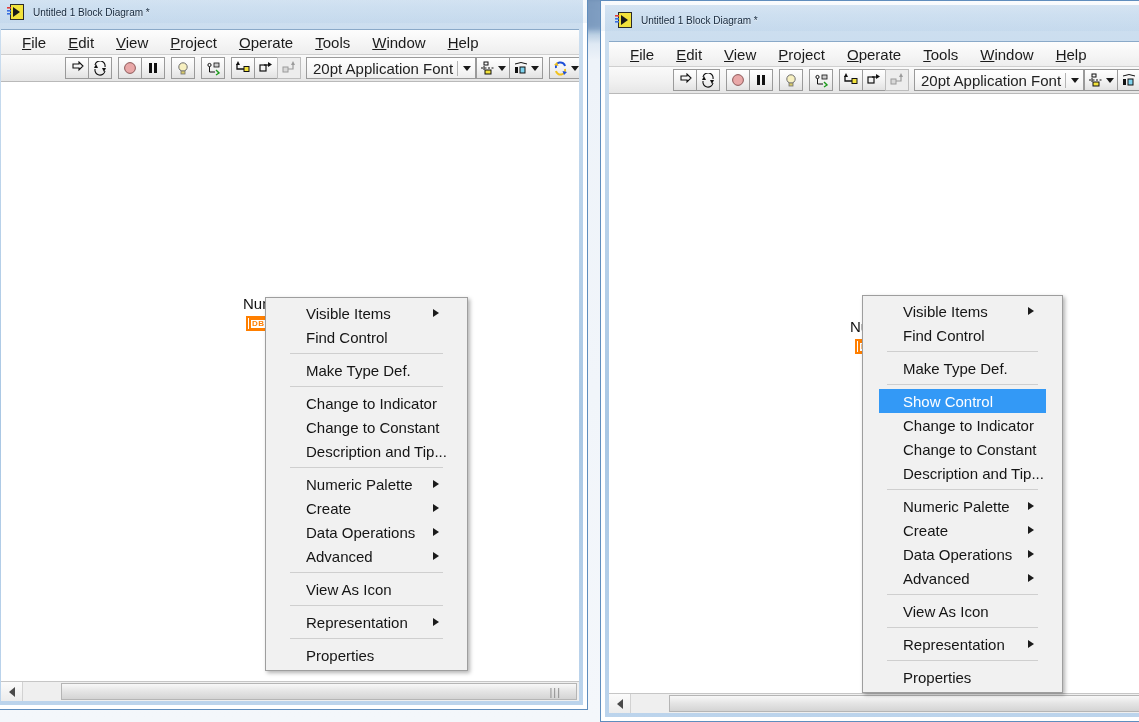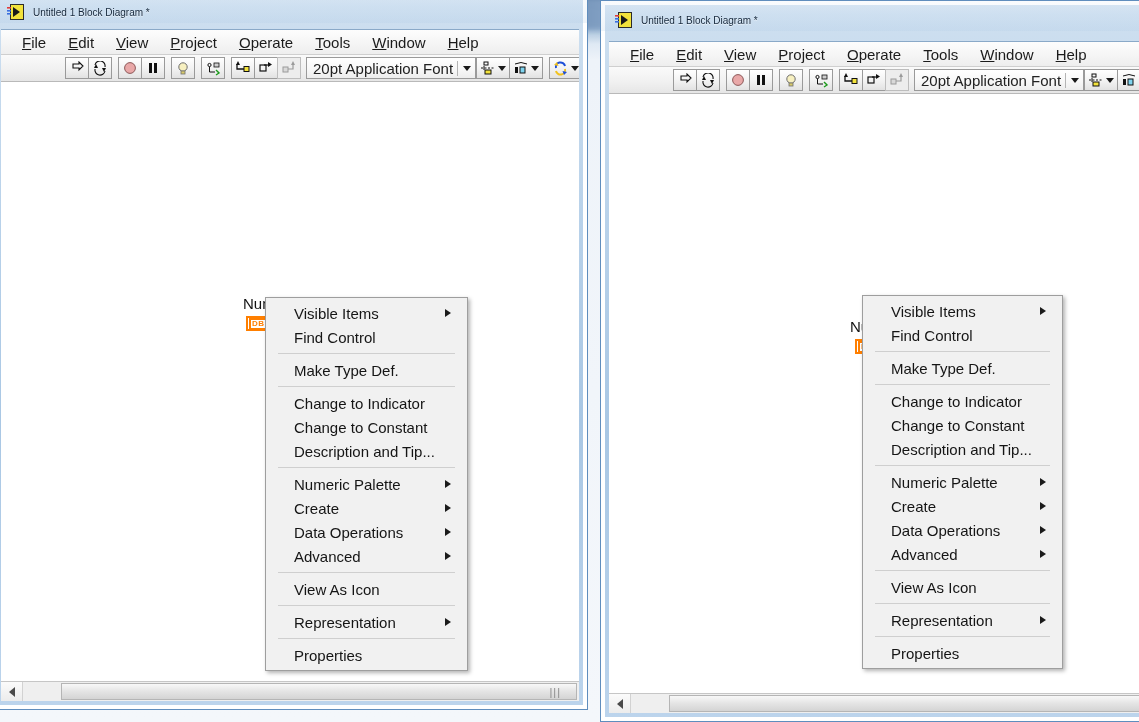--- a/index.html
+++ b/index.html
@@ -173,21 +173,21 @@
     position:absolute; right:18px; top:4px;
     font-size:11px; color:#8a8a8a; letter-spacing:1px;
   }
 
   
   .ctx-menu {
     position: absolute;
     background: #f1f1f1;
     border: 1px solid #9e9e9e;
     box-shadow: 2px 2px 4px rgba(0,0,0,.30);
-    padding: 3px 4px;
+    padding: 3px 16px;
     z-index: 50;
     text-align: center;
   }
   .ctx-item {
     height: 24px;
     display: flex; align-items: center;
     padding: 0 10px 0 24px;
     font-size: 15px; color: #151515;
     white-space: nowrap;
     position: relative;
@@ -581,20 +581,23 @@
           <span class="arrow"></span>
         </div>
         <div class="ctx-item">
           <span>Find Control</span>
         </div>
         <div class="ctx-sep"></div>
         <div class="ctx-item">
           <span>Make Type Def.</span>
         </div>
         <div class="ctx-sep"></div>
+        <div class="ctx-item selected">
+          <span>Show Control</span>
+        </div>
         <div class="ctx-item">
           <span>Change to Indicator</span>
         </div>
         <div class="ctx-item">
           <span>Change to Constant</span>
         </div>
         <div class="ctx-item">
           <span>Description and Tip...</span>
         </div>
         <div class="ctx-sep"></div>

